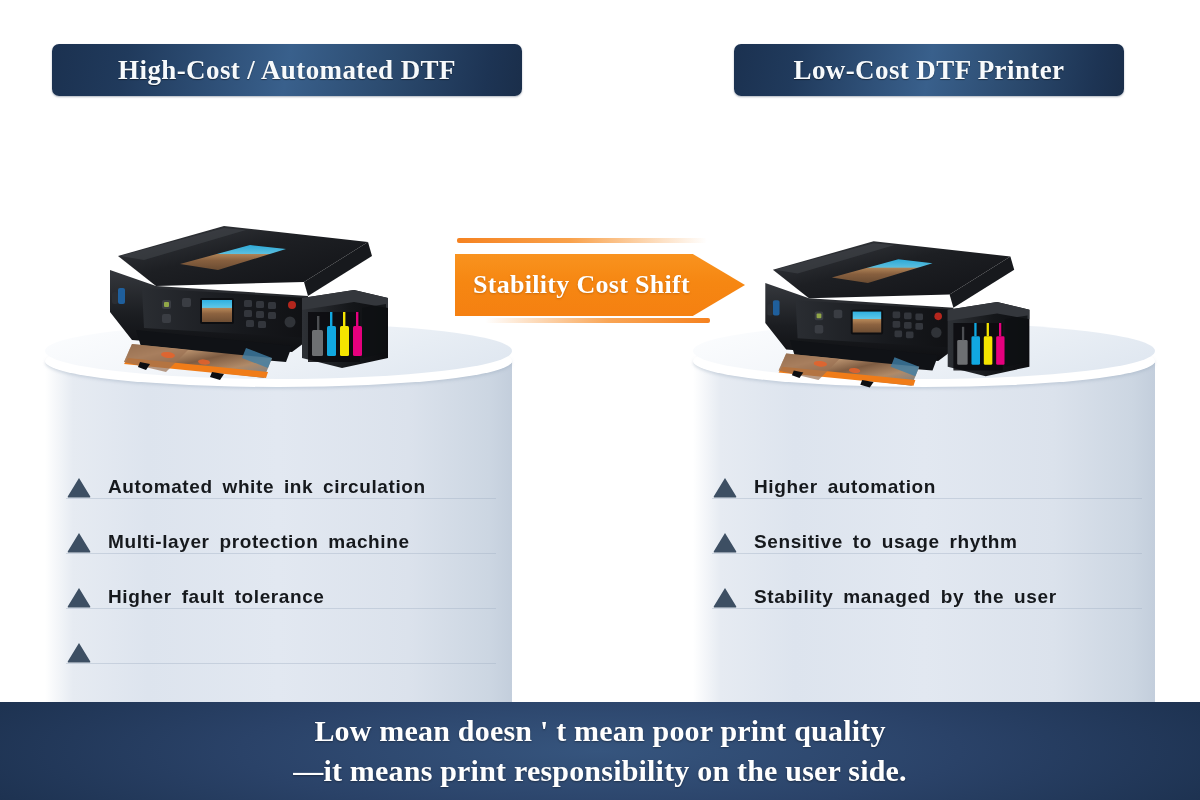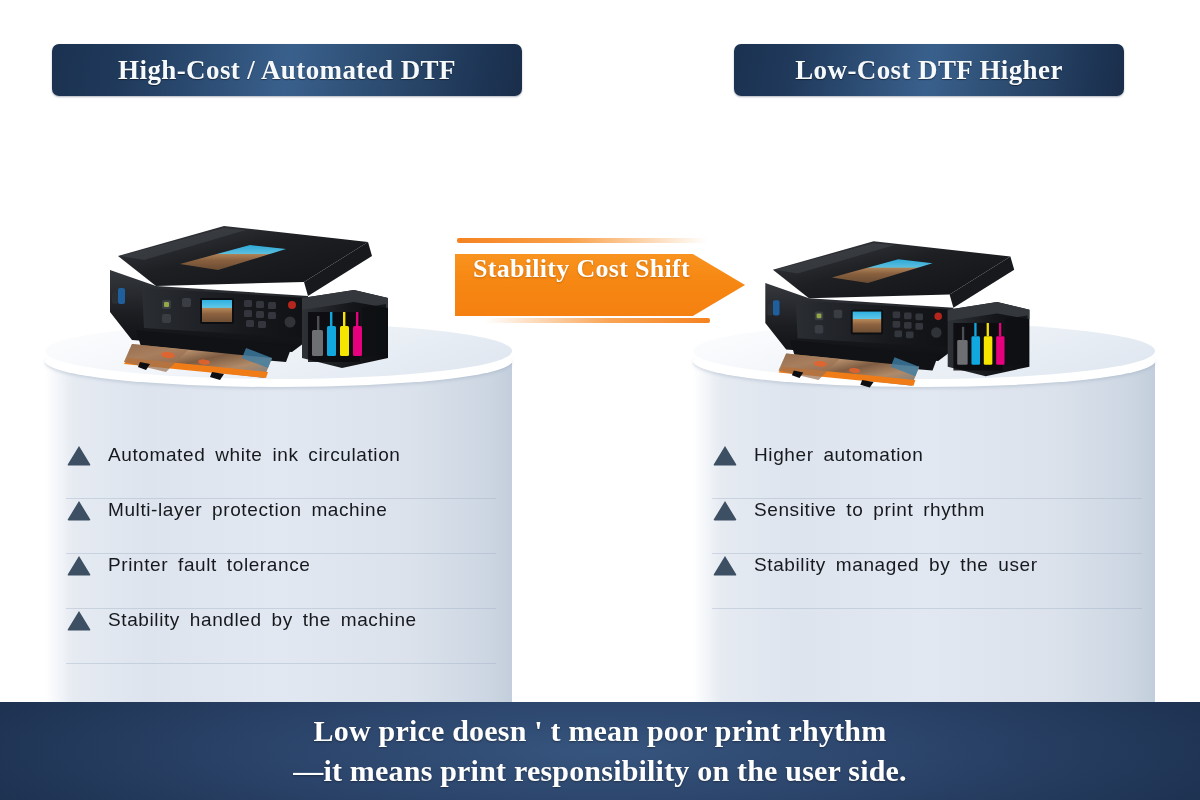--- a/index.html
+++ b/index.html
@@ -153,21 +153,21 @@
   }
   .arrow {
     position: absolute;
     left: 0;
     top: 18px;
     width: 290px;
     height: 62px;
     background: linear-gradient(180deg, #f9931f 0%, #f68712 45%, #f58011 100%);
     clip-path: polygon(0 0, 82% 0, 100% 50%, 82% 100%, 0 100%);
     display: flex;
-    align-items: flex-start;
+    align-items: center;
     filter: drop-shadow(2px 3px 3px rgba(120,80,20,.28));
   }
   .arrow-label {
     color: #ffffff;
     font-family: "Liberation Serif", serif;
     font-weight: bold;
     font-size: 26px;
     letter-spacing: .3px;
     padding-left: 18px;
     text-shadow: 0 1px 2px rgba(130,70,0,.40);
@@ -177,23 +177,24 @@
   
   .feature-list {
     position: absolute;
     width: 430px;
   }
   .feature-list.left  { left: 66px;  top: 444px; }
   .feature-list.right { left: 712px; top: 444px; }
 
   .feature-row {
     display: flex;
-    align-items: flex-start;
+    align-items: flex-end;
     height: 54px;
     border-bottom: 1px solid rgba(160,175,195,.40);
+    font-weight: bold;
   }
   .tri-icon {
     flex: 0 0 auto;
     width: 26px;
     height: 22px;
     margin-right: 16px;
   }
   .tri-icon svg { display: block; }
   .feature-text {
     color: #16191d;
@@ -237,21 +238,21 @@
     <div class="badge-cap"></div>
     <div class="badge">
       <span class="badge-label">High-Cost / Automated DTF</span>
     </div>
   </div>
 
   <div class="badge-wrap right">
     <div class="badge-plate"></div>
     <div class="badge-cap"></div>
     <div class="badge">
-      <span class="badge-label">Low-Cost DTF Higher</span>
+      <span class="badge-label">Low-Cost DTF Printer</span>
     </div>
   </div>
 
   <div class="pedestal left">
     <div class="ped-body"></div>
     <div class="ped-rim"></div>
     <div class="ped-top"></div>
   </div>
 
   <div class="pedestal right">
@@ -447,57 +448,56 @@
           </svg>
       </span>
       <span class="feature-text">Multi-layer protection machine</span>
     </div>
     <div class="feature-row">
       <span class="tri-icon">
         <svg width="26" height="22" viewBox="0 0 26 22">
             <path d="M13 2 L24 20 Q25 21.5 23 21.5 L3 21.5 Q1 21.5 2 20 Z" fill="#3d4f63"></path>
           </svg>
       </span>
-      <span class="feature-text">Printer fault tolerance</span>
-    </div>
-    <div class="feature-row">
-      <span class="tri-icon">
-        <svg width="26" height="22" viewBox="0 0 26 22">
-            <path d="M13 2 L24 20 Q25 21.5 23 21.5 L3 21.5 Q1 21.5 2 20 Z" fill="#3d4f63"></path>
-          </svg>
-      </span>
-      <span class="feature-text">Stability handled by the machine</span>
+      <span class="feature-text">Higher fault tolerance</span>
+    </div>
+    <div class="feature-row">
+      <span class="tri-icon">
+        <svg width="26" height="22" viewBox="0 0 26 22">
+            <path d="M13 2 L24 20 Q25 21.5 23 21.5 L3 21.5 Q1 21.5 2 20 Z" fill="#3d4f63"></path>
+          </svg>
+      </span>
     </div>
   </div>
 
   <div class="feature-list right">
     <div class="feature-row">
       <span class="tri-icon">
         <svg width="26" height="22" viewBox="0 0 26 22">
             <path d="M13 2 L24 20 Q25 21.5 23 21.5 L3 21.5 Q1 21.5 2 20 Z" fill="#3d4f63"></path>
           </svg>
       </span>
       <span class="feature-text">Higher automation</span>
     </div>
     <div class="feature-row">
       <span class="tri-icon">
         <svg width="26" height="22" viewBox="0 0 26 22">
             <path d="M13 2 L24 20 Q25 21.5 23 21.5 L3 21.5 Q1 21.5 2 20 Z" fill="#3d4f63"></path>
           </svg>
       </span>
-      <span class="feature-text">Sensitive to print rhythm</span>
+      <span class="feature-text">Sensitive to usage rhythm</span>
     </div>
     <div class="feature-row">
       <span class="tri-icon">
         <svg width="26" height="22" viewBox="0 0 26 22">
             <path d="M13 2 L24 20 Q25 21.5 23 21.5 L3 21.5 Q1 21.5 2 20 Z" fill="#3d4f63"></path>
           </svg>
       </span>
       <span class="feature-text">Stability managed by the user</span>
     </div>
   </div>
 
   <div class="footer">
-    <div class="footer-line">Low price doesn ' t mean poor print rhythm</div>
+    <div class="footer-line">Low mean doesn ' t mean poor print quality</div>
     <div class="footer-line">—it means print responsibility on the user side.</div>
   </div>
 
 </div>
 
 </body></html>

